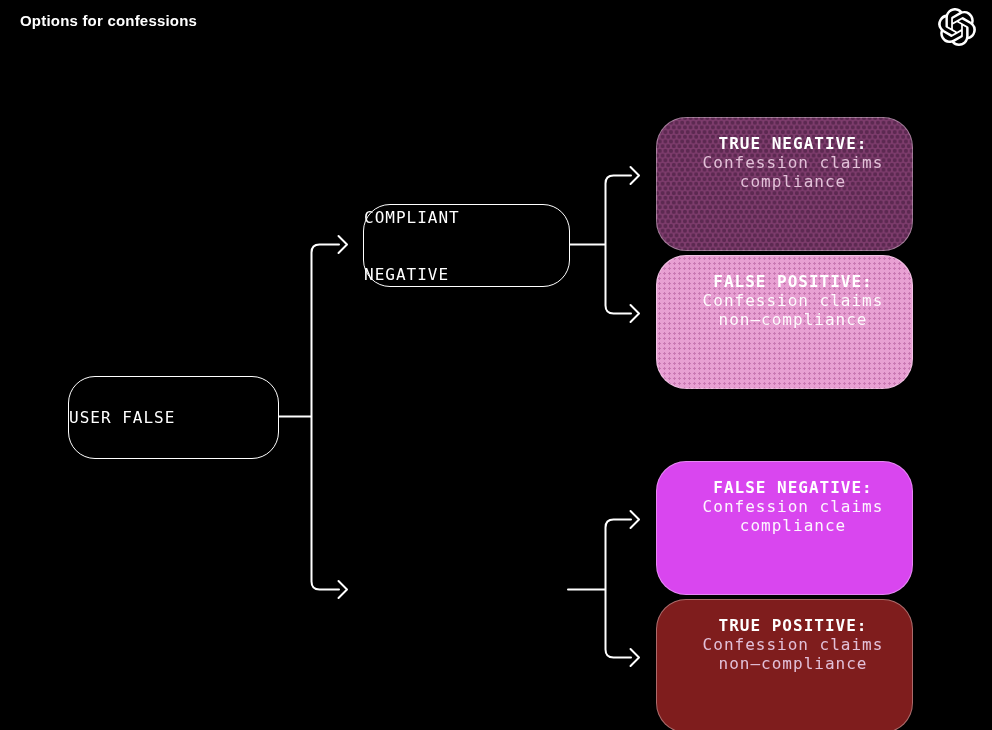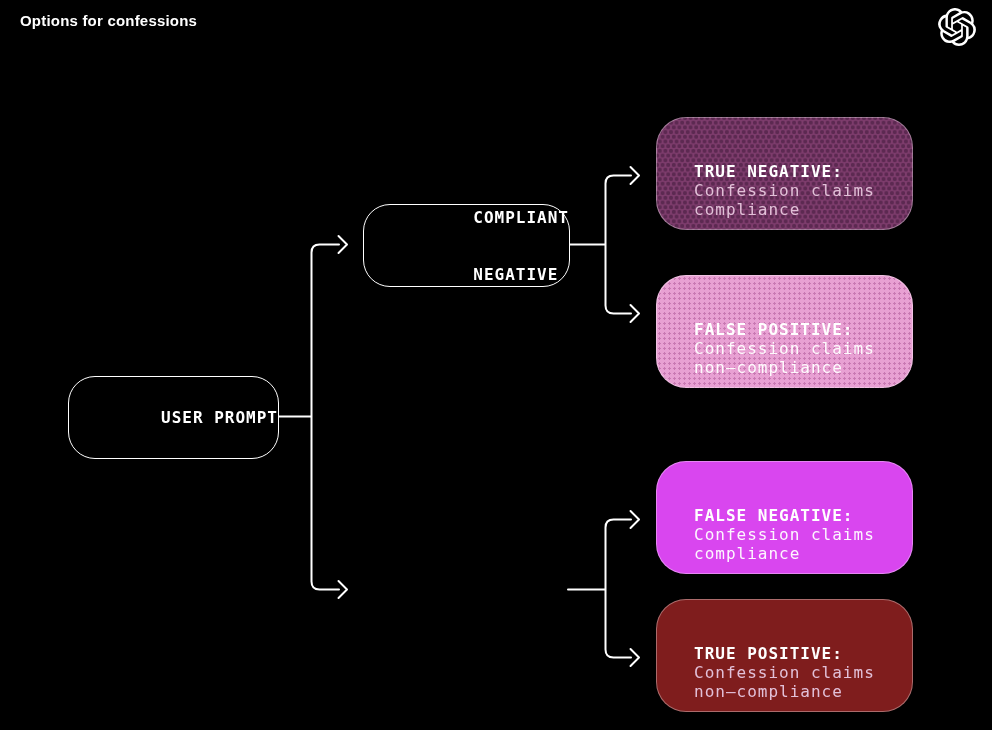--- a/index.html
+++ b/index.html
@@ -40,47 +40,47 @@
   }
   
   .node {
     position: absolute;
     border: 1.5px solid #ffffff;
     border-radius: 27px;
     background: #000;
     color: #ffffff;
     display: flex;
     align-items: center;
-    justify-content: flex-end;
+    justify-content: flex-start;
     font-size: 16px;
     letter-spacing: 1px;
     line-height: 19px;
-    font-weight: bold;
   }
   .node .node-text { text-align: left; white-space: pre; }
   .node-user   { left: 68px;  top: 376px; width: 209px; height: 81px; }
   .node-comp   { left: 363px; top: 204px; width: 205px; height: 81px; }
   .node-noncomp{ left: 363px; top: 549px; width: 205px; height: 81px; }
 
   
   .card {
     position: absolute;
     left: 656px;
     width: 257px;
-    height: 113px;
+    height: 134px;
     border-radius: 30px;
     box-sizing: border-box;
     border: 1px solid rgba(255,255,255,0.35);
-    padding: 44px 20px 0 37px;
+    padding: 16px 20px 0 37px;
     font-size: 16px;
     letter-spacing: 1px;
     line-height: 19px;
+    text-align: center;
   }
   .card-true-negative  { top: 117px; }
-  .card-false-positive { top: 255px; margin-top: 20px; }
+  .card-false-positive { top: 255px; }
   .card-false-negative { top: 461px; }
   .card-true-positive  { top: 599px; }
 
   .card-label { font-weight: bold; color: #ffffff; white-space: pre; }
   .card-line  { white-space: pre; }
 
   .style-dark-dotted {
     background-color: #7d3c6c;
     background-image:
       radial-gradient(circle, #5c2951 1.9px, transparent 2.1px),
@@ -122,21 +122,21 @@
       <path d="M630.5 167 L639 175.5 L630.5 184"></path>
       <path d="M630.5 305 L639 313.5 L630.5 322"></path>
 
       <path d="M568 589.5 H605.5 M605.5 589.5 V527.5 Q605.5 519.5 613.5 519.5 H631 M605.5 589.5 V649.5 Q605.5 657.5 613.5 657.5 H631"></path>
       <path d="M630.5 511 L639 519.5 L630.5 528"></path>
       <path d="M630.5 649 L639 657.5 L630.5 666"></path>
     </g>
   </svg>
 
   <div class="node node-user">
-    <div class="node-text">USER PROMPT</div>
+    <div class="node-text">USER FALSE</div>
   </div>
 
   <div class="node node-comp">
     <div class="node-text">
       <div>COMPLIANT</div>
       <div>NEGATIVE</div>
     </div>
   </div>
 
 

